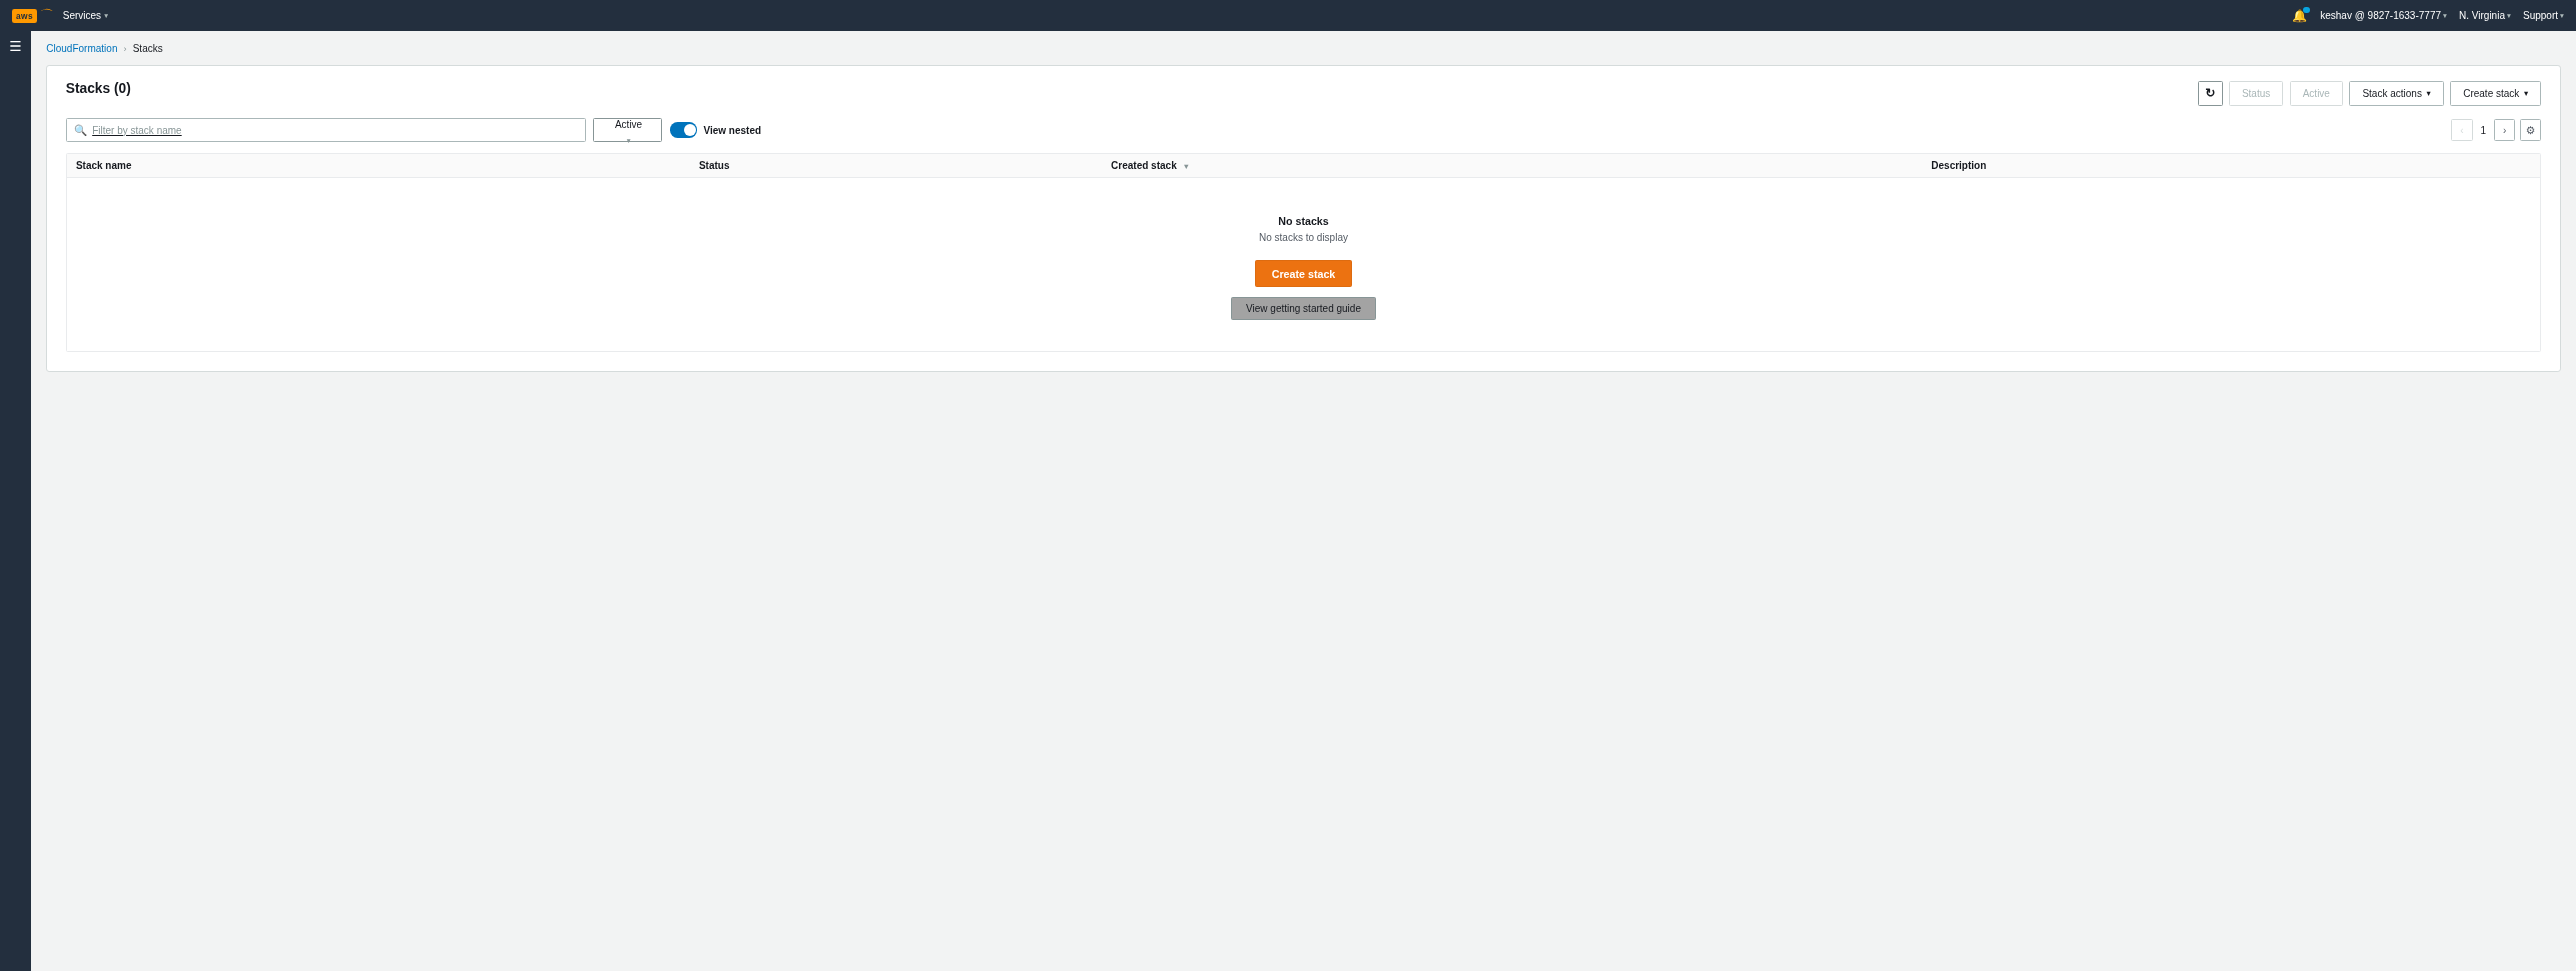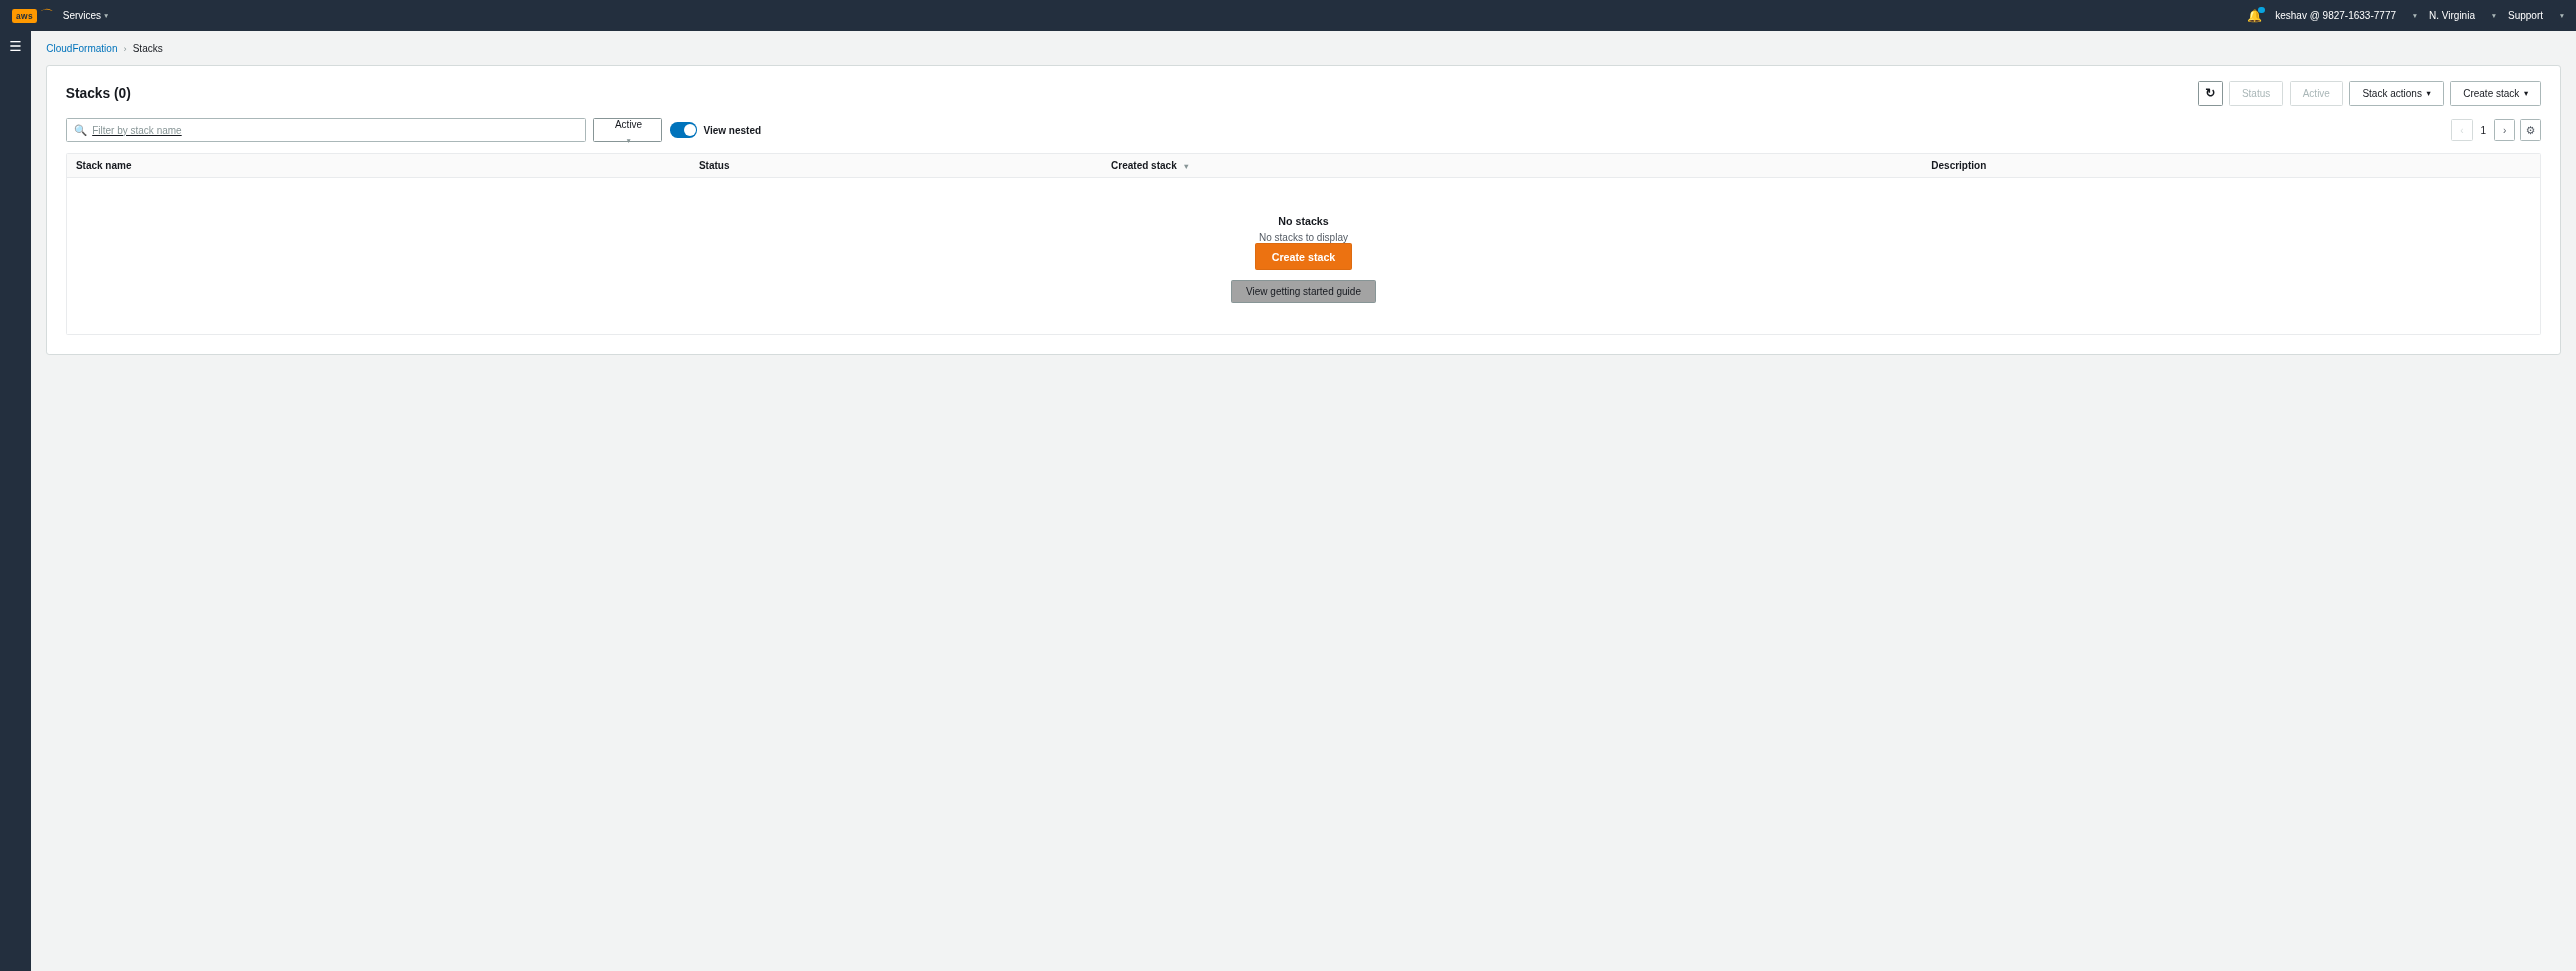--- a/index.html
+++ b/index.html
@@ -70,21 +70,21 @@
       position: absolute;
       top: -1.5px;
       right: -1.5px;
     }
     .nav-account, .nav-region, .nav-support {
       color: #fff;
       font-size: 10px;
       cursor: pointer;
       display: flex;
       align-items: center;
-      gap: 17px;
+      gap: 2px;
     }
     .nav-caret {
       font-size: 7.6px;
       color: #aab7b8;
     }
 
     
     .layout {
       display: flex;
       margin-top: 31px;
@@ -138,21 +138,21 @@
     .card {
       background: #fff;
       border: 0.8px solid #d5dbdb;
       border-radius: 3.1px;
       padding: 15.3px 18.4px 18.4px 18.4px;
     }
 
     
     .card-header {
       display: flex;
-      align-items: center;
+      align-items: flex-start;
       justify-content: space-between;
       margin-bottom: 12.2px;
     }
     .card-title {
       font-size: 13.8px;
       font-weight: 700;
       color: #16191f;
     }
     .card-actions {
       display: flex;
@@ -379,20 +379,21 @@
     }
     .empty-state-title {
       font-size: 10.7px;
       font-weight: 700;
       color: #16191f;
       margin-bottom: 4.6px;
     }
     .empty-state-sub {
       font-size: 10px;
       color: #545b64;
+      margin-bottom: 17px;
     }
     .empty-state-actions {
       display: flex;
       flex-direction: column;
       align-items: center;
       gap: 9.2px;
     }
     .btn-getting-started {
       border: 0.8px solid #879596;
       background: #a3a3a3;

